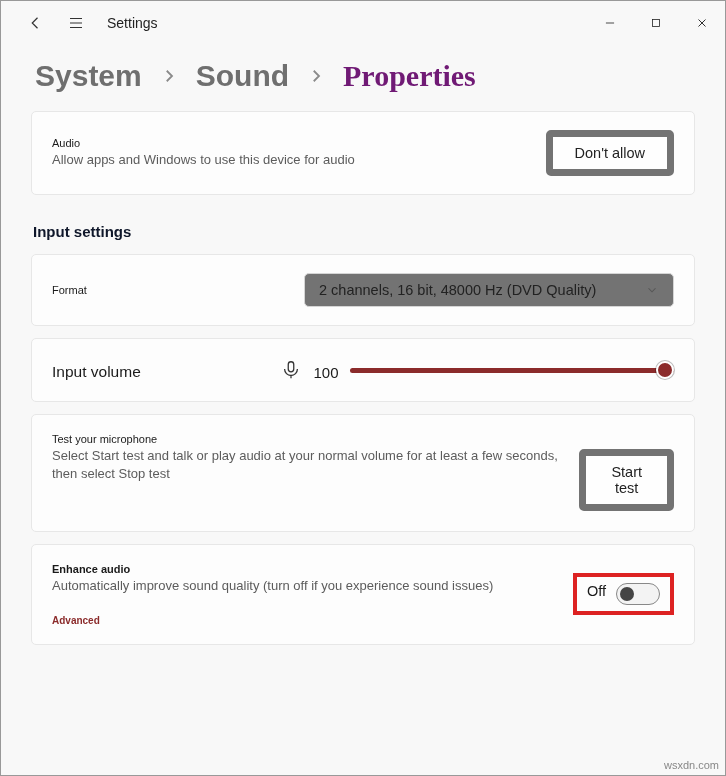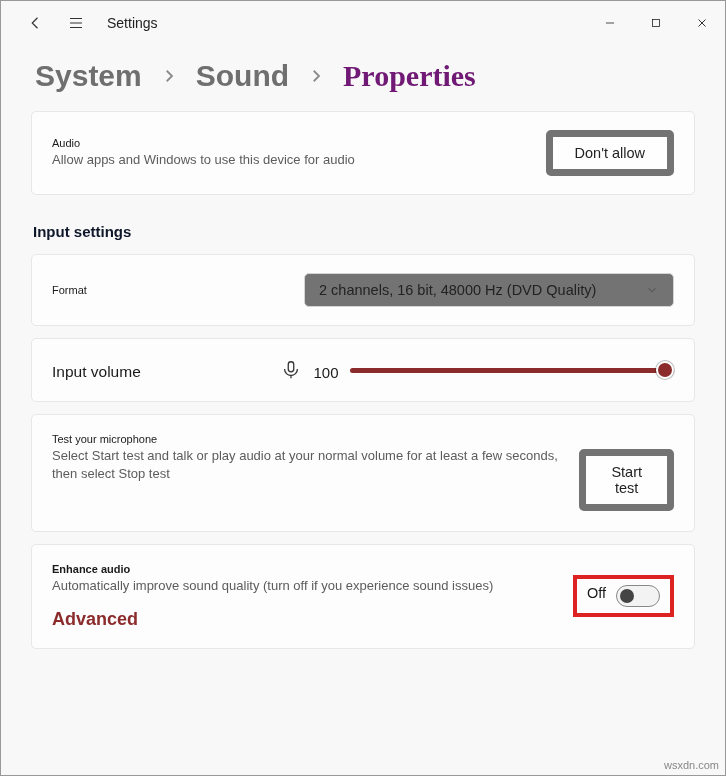--- a/index.html
+++ b/index.html
@@ -100,21 +100,21 @@
   .slider-thumb {
     position:absolute;
     width:18px; height:18px; border-radius:50%;
     background:#8b2b2b;
     border: 2px solid #fff;
     box-shadow: 0 0 0 1px rgba(0,0,0,0.25);
   }
   .mic-card .card-row { flex-direction: row; align-items: stretch; padding: 18px 20px 20px 20px; }
   .mic-card .btn-row { display:flex; justify-content:flex-end; margin-top: 16px; }
   .enh-card .card-row { align-items:center; }
-  .advanced-link { color:#8b2b2b; font-size:18px; margin-top:14px; cursor:pointer; font-weight:600;}
+  .advanced-link { color:#8b2b2b; font-size:10px; margin-top:20px; cursor:pointer; font-weight:600;}
   .toggle-wrap {
     display:flex; align-items:flex-start; gap:10px;
     border: 4px solid #d22; padding: 6px 10px;
   }
   .toggle-label { font-size:14.5px; }
   .toggle {
     width:44px; height:22px; border-radius:12px;
     border:1px solid #888; background:#f3f3f3;
     position:relative;
     cursor:pointer;

